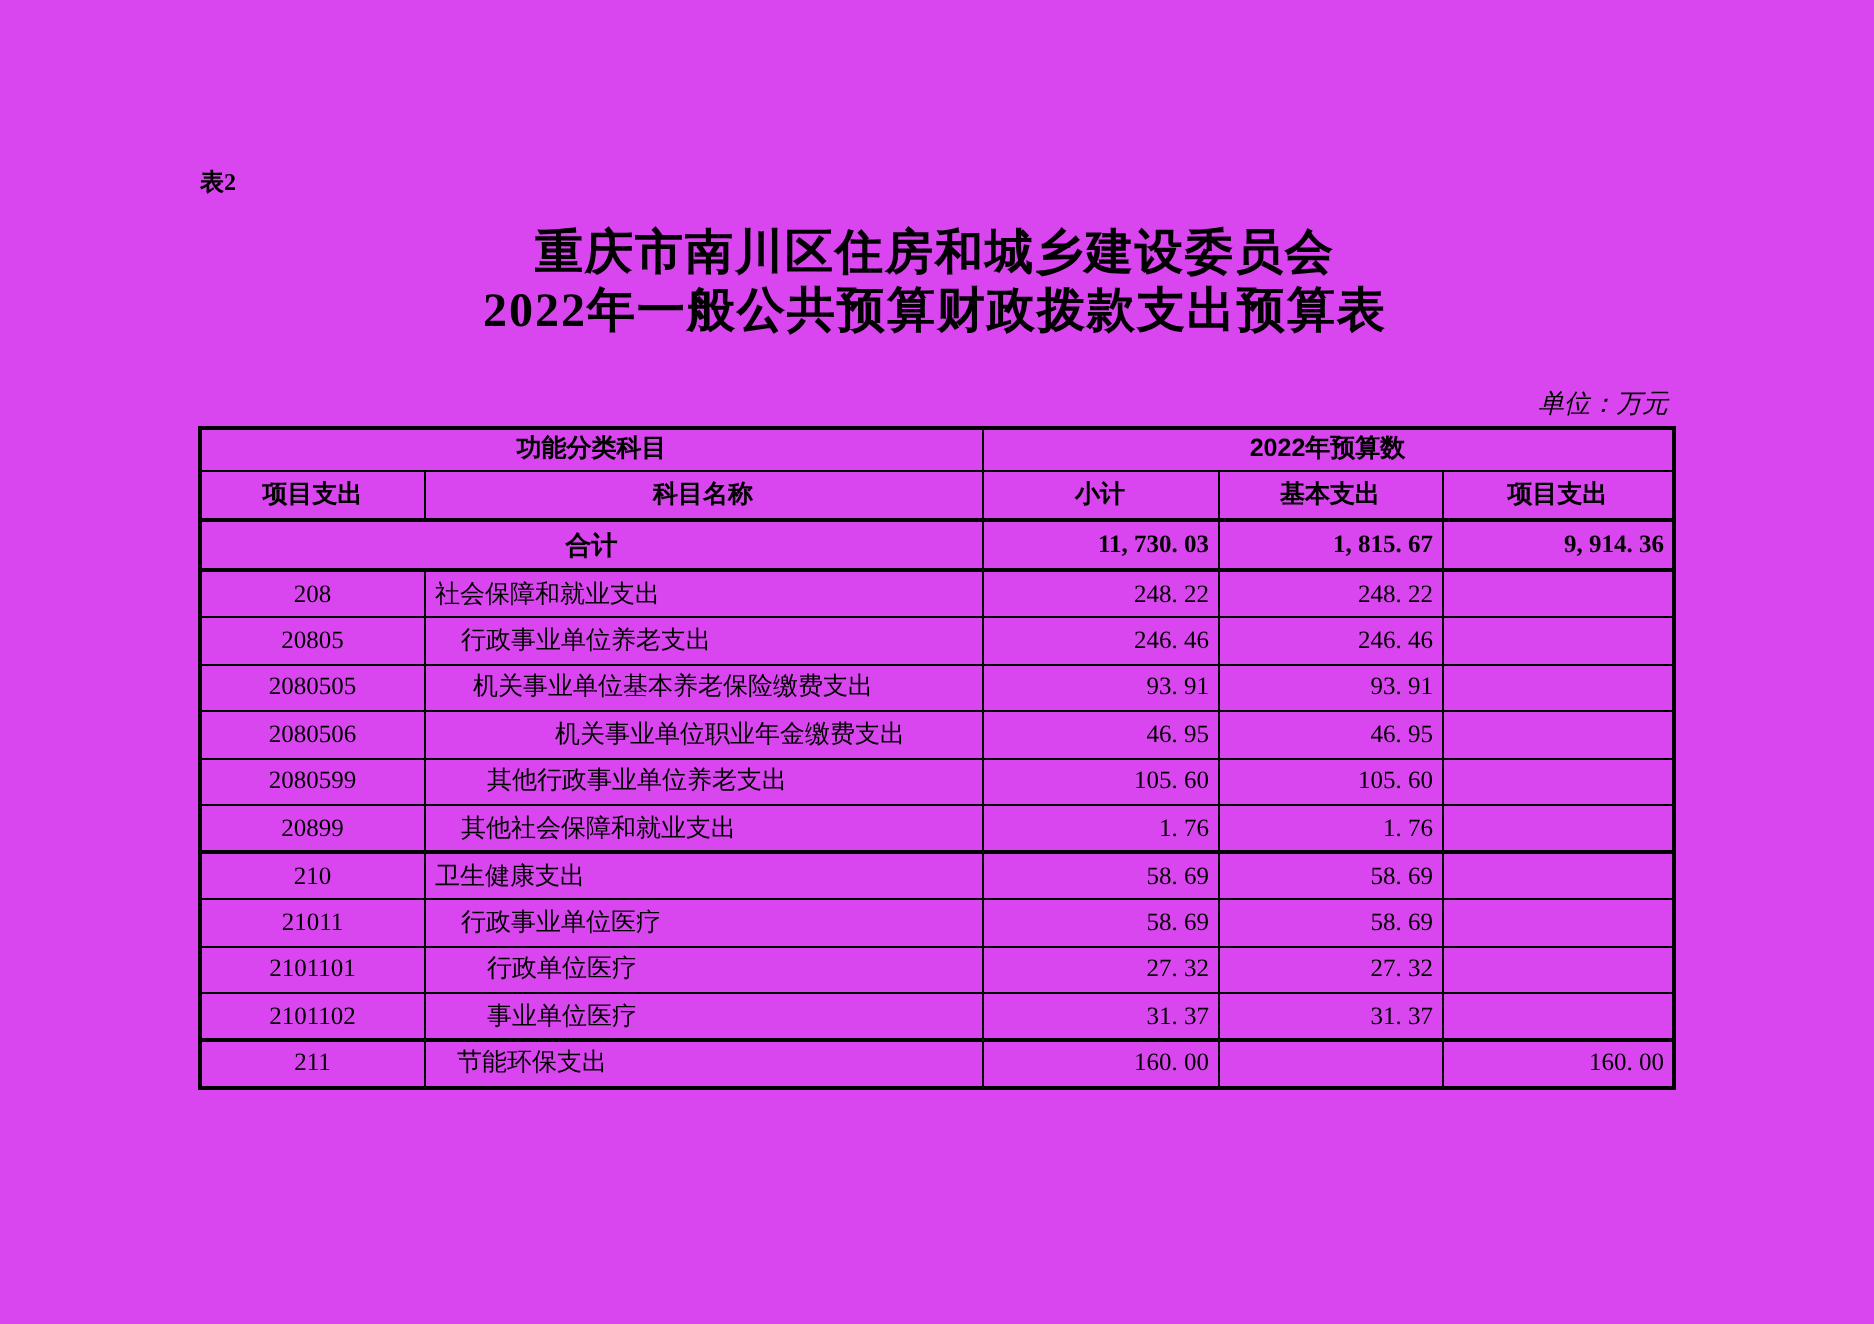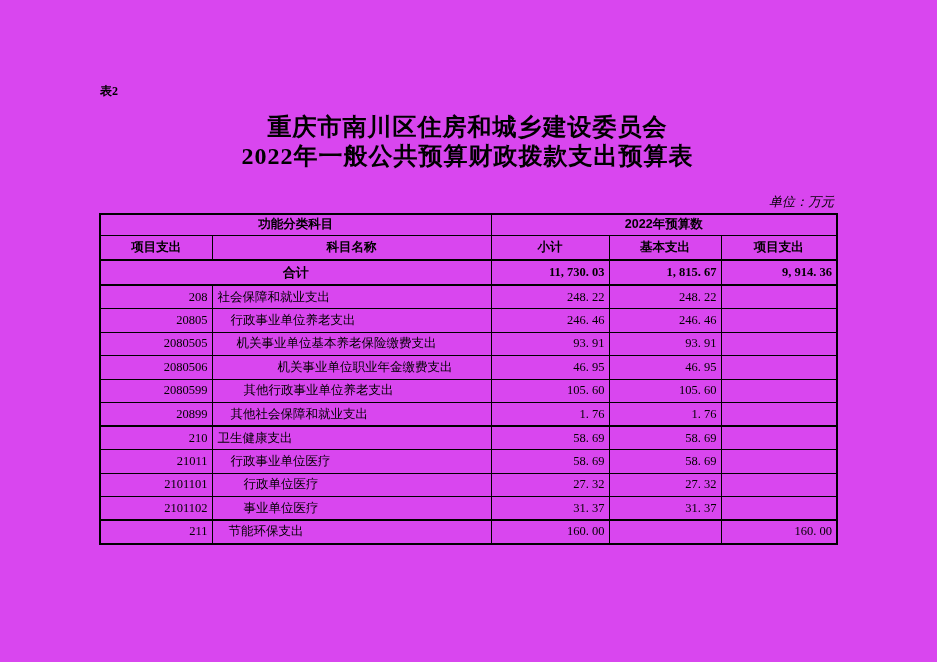--- a/index.html
+++ b/index.html
@@ -47,21 +47,21 @@
   tr.hrow2 th{height:25px;border-bottom:2px solid #000;}
   tr.total-row td{
     height:25px;
     border-top:2px solid #000;border-bottom:2px solid #000;
     font-weight:bold;
   }
   tr.total-row .total-label{
     font-family:"Liberation Sans","DejaVu Sans",sans-serif;
     text-align:center;font-size:13px;
   }
-  td.code{text-align:right;padding-left:3px;}
+  td.code{text-align:center;padding-left:3px;}
   td.num{text-align:right;padding-right:4px;}
   tr.thick-top td{border-top:2px solid #000;}
 </style>
 </head>
 <body>
 
 <div class="sheet">
 
   <div class="table-label">表2</div>
 

